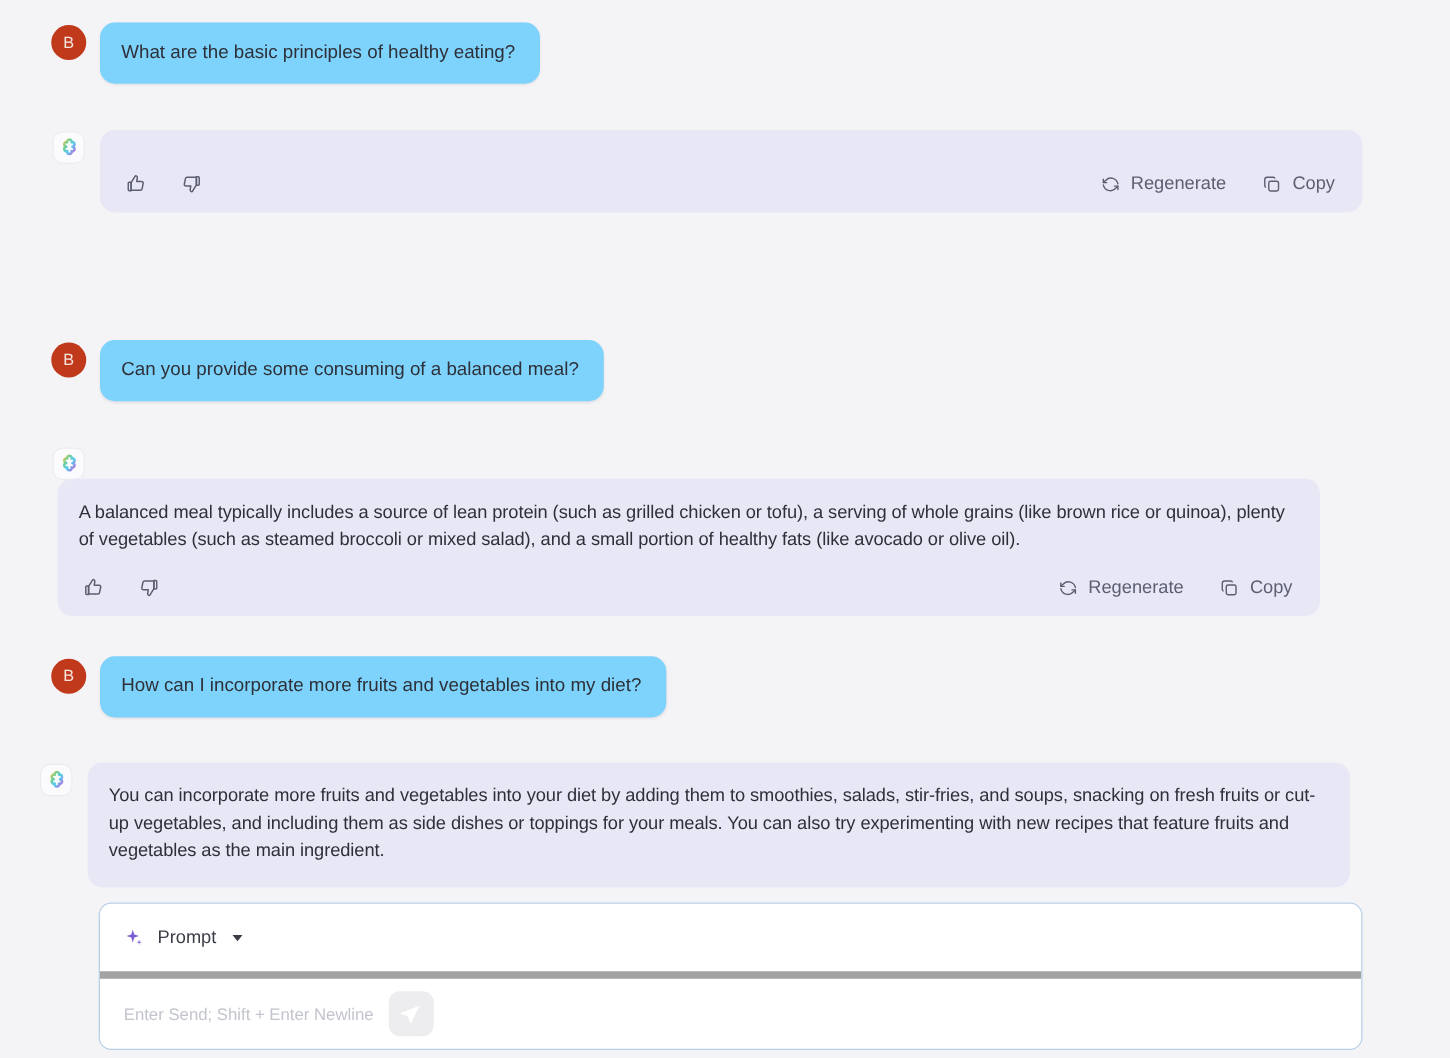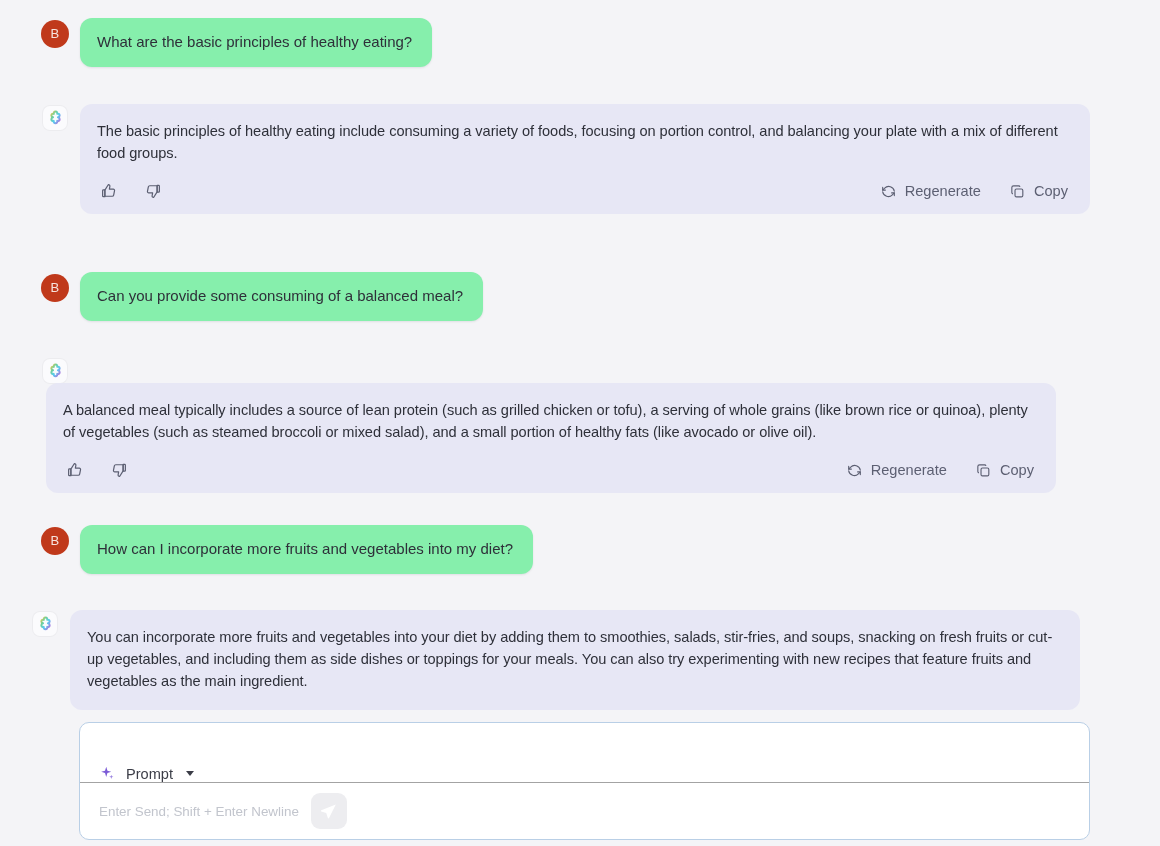--- a/index.html
+++ b/index.html
@@ -53,21 +53,21 @@
     border-radius: 7px;
     background: #fbfbfd;
     display: flex;
     align-items: center;
     justify-content: center;
     box-shadow: 0 0 0 1px rgba(0,0,0,0.03);
   }
 
   
   .bubble-user {
-    background: #86efac;
+    background: #7dd3fc;
     border-radius: 12px;
     padding: 14px 20px 15px 17px;
     box-shadow: 0 1px 2px rgba(16,24,40,0.05), 0 1px 3px rgba(16,24,40,0.04);
     font-size: 15px;
     line-height: 20px;
     color: #2e3039;
   }
 
   .bubble-ai {
     background: #e7e7f5;
@@ -126,23 +126,23 @@
     height: 118px;
     background: #ffffff;
     border: 1px solid #b9cfe6;
     border-radius: 10px;
     overflow: hidden;
   }
 
   .composer-top {
     height: 60px;
     display: flex;
-    align-items: flex-end;
+    align-items: center;
     padding-left: 19px;
-    border-bottom: 1px solid #a3a3a3;
+    border-bottom: 6px solid #a3a3a3;
   }
 
   .prompt-chip {
     display: flex;
     align-items: center;
     gap: 10px;
     cursor: pointer;
     user-select: none;
   }
 
@@ -220,21 +220,20 @@
               <stop offset="28%" stop-color="#6fcf97"></stop>
               <stop offset="58%" stop-color="#56ccf2"></stop>
               <stop offset="100%" stop-color="#bb6bd9"></stop>
             </linearGradient>
           </defs>
           <path fill="none" stroke="url(#g1)" stroke-width="2.6" stroke-linejoin="round" d="M12 3.2c1.9 0 2.6 1.6 2.2 2.9 1.3-.5 3 .2 3 2.1 0 1.4-1.1 2.1-2.1 2.3 1.1.3 2.1 1.1 2.1 2.4 0 1.9-1.7 2.6-3 2.1.4 1.3-.3 2.9-2.2 2.9s-2.6-1.6-2.2-2.9c-1.3.5-3-.2-3-2.1 0-1.3 1-2.1 2.1-2.4-1-.2-2.1-.9-2.1-2.3 0-1.9 1.7-2.6 3-2.1C9.4 4.8 10.1 3.2 12 3.2z"></path>
         </svg>
       </div>
     </div>
     <div class="bubble-ai" style="margin-left:8px;">
-      <div class="ai-text">The basic principles of healthy eating include consuming a variety of foods, focusing on portion control, and balancing your plate with a mix of different food groups.</div>
       <div class="ai-actions">
         <div class="ai-actions-left">
           <span class="icon-only">
             <svg width="18" height="18" viewBox="0 0 24 24" fill="none" stroke="#5c5f72" stroke-width="1.6" stroke-linejoin="round" stroke-linecap="round">
               <path d="M6.5 10.5h-2a1 1 0 0 0-1 1v7a1 1 0 0 0 1 1h2z"></path>
               <path d="M6.5 10.8 11 3.6c1.3-.2 2.2.6 2.2 1.9l-.7 4h5.2c1.1 0 1.9.9 1.7 2l-1.2 6c-.2.9-.9 1.5-1.8 1.5H6.5z"></path>
             </svg>
           </span>
           <span class="icon-only">
             <svg width="18" height="18" viewBox="0 0 24 24" fill="none" stroke="#5c5f72" stroke-width="1.6" stroke-linejoin="round" stroke-linecap="round">

